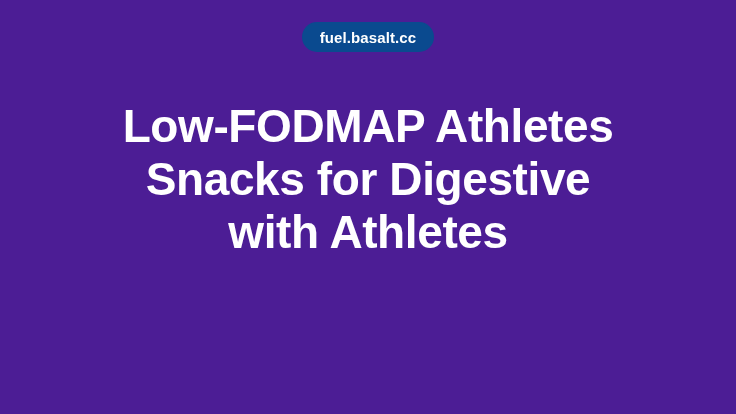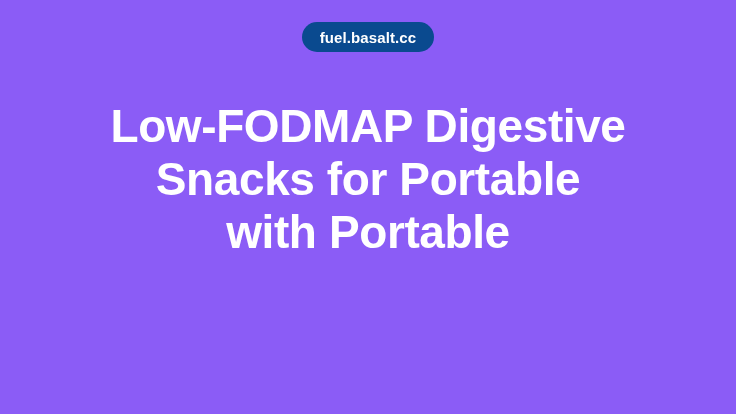--- a/index.html
+++ b/index.html
@@ -11,21 +11,21 @@
     height: 414px;
     overflow: hidden;
     font-family: "Liberation Sans", sans-serif;
     -webkit-font-smoothing: antialiased;
   }
   .slide {
     position: relative;
     box-sizing: border-box;
     width: 736px;
     height: 414px;
-    background: #8b5cf6;
+    background: #4c1d95;
     display: flex;
     flex-direction: column;
     align-items: center;
   }
   .badge-row {
     margin-top: 22px;
     display: flex;
     justify-content: center;
     width: 100%;
   }
@@ -61,18 +61,18 @@
 </head>
 <body>
 
 <div class="slide">
 
   <div class="badge-row">
     <div class="site-badge">fuel.basalt.cc</div>
   </div>
 
   <div class="title-block">
-    <div class="title-line">Low-FODMAP Digestive</div>
-    <div class="title-line">Snacks for Portable</div>
-    <div class="title-line">with Portable</div>
+    <div class="title-line">Low-FODMAP Athletes</div>
+    <div class="title-line">Snacks for Digestive</div>
+    <div class="title-line">with Athletes</div>
   </div>
 
 </div>
 
 </body></html>

